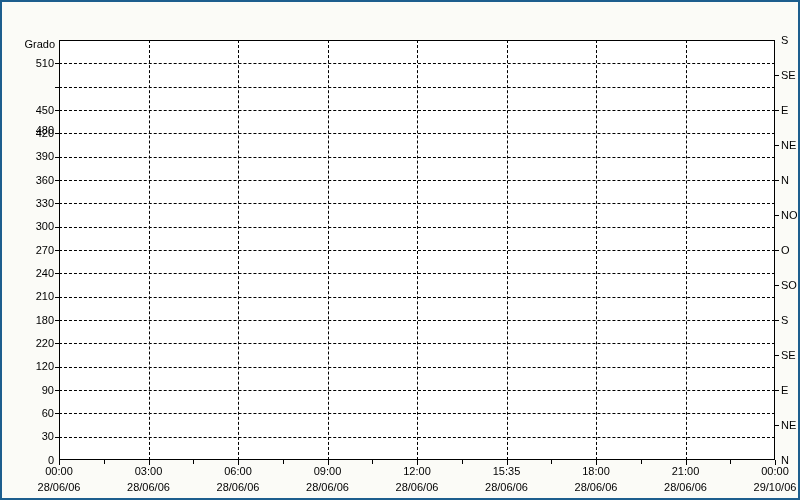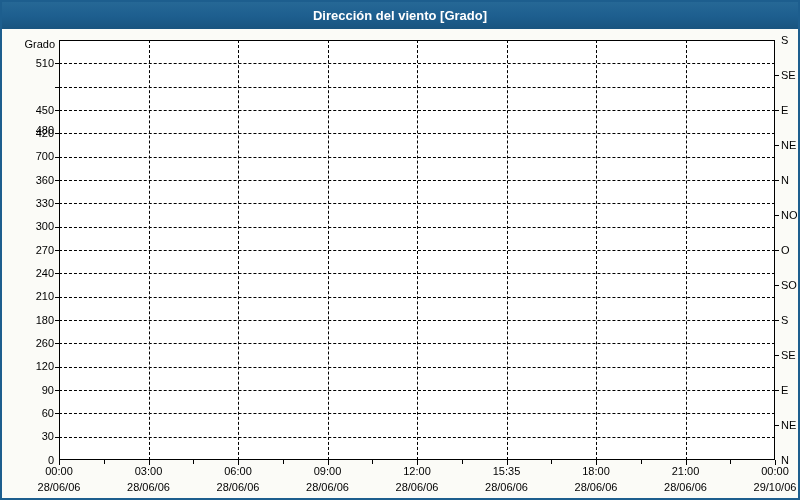--- a/index.html
+++ b/index.html
@@ -30,23 +30,20 @@
   .tick{position:absolute;background:#000;}
   .y-lab{position:absolute;width:36px;font-size:11px;color:#000;text-align:right;height:13px;line-height:13px;}
   .r-lab{position:absolute;font-size:11px;color:#000;text-align:left;height:13px;line-height:13px;width:34px;}
   .x-time{position:absolute;width:64px;font-size:11px;color:#000;text-align:center;height:13px;line-height:13px;}
   .x-date{position:absolute;width:64px;font-size:11px;color:#000;text-align:center;height:13px;line-height:13px;}
 </style>
 </head>
 <body>
 
 <div class="frame">
-  <div class="titlebar">
-    <span>Dirección del viento [Grado]</span>
-  </div>
   <div class="chart-area" id="chart-area">
     <div class="ylabel-unit">Grado</div>
     <div class="plot"></div>
   <div class="h-grid" style="left: 41px; top: 407.667px; width: 716px;"></div>
       <div class="h-grid" style="left: 41px; top: 384.333px; width: 716px;"></div>
       <div class="h-grid" style="left: 41px; top: 361px; width: 716px;"></div>
       <div class="h-grid" style="left: 41px; top: 337.667px; width: 716px;"></div>
       <div class="h-grid" style="left: 41px; top: 314.333px; width: 716px;"></div>
       <div class="h-grid" style="left: 41px; top: 291px; width: 716px;"></div>
       <div class="h-grid" style="left: 41px; top: 267.667px; width: 716px;"></div>
@@ -69,37 +66,37 @@
       <div class="v-grid" style="left: 667.5px; top: 11px; height: 420px;"></div>
       <div class="y-lab" style="left: 0px; top: 424.5px;">0</div>
       <div class="y-lab" style="left: 0px; top: 401.167px;">30</div>
       <div class="tick" style="left: 37px; top: 407.667px; width: 4px; height: 1px;"></div>
       <div class="y-lab" style="left: 0px; top: 377.833px;">60</div>
       <div class="tick" style="left: 37px; top: 384.333px; width: 4px; height: 1px;"></div>
       <div class="y-lab" style="left: 0px; top: 354.5px;">90</div>
       <div class="tick" style="left: 37px; top: 361px; width: 4px; height: 1px;"></div>
       <div class="y-lab" style="left: 0px; top: 331.167px;">120</div>
       <div class="tick" style="left: 37px; top: 337.667px; width: 4px; height: 1px;"></div>
-      <div class="y-lab" style="left: 0px; top: 307.833px;">260</div>
+      <div class="y-lab" style="left: 0px; top: 307.833px;">220</div>
       <div class="tick" style="left: 37px; top: 314.333px; width: 4px; height: 1px;"></div>
       <div class="y-lab" style="left: 0px; top: 284.5px;">180</div>
       <div class="tick" style="left: 37px; top: 291px; width: 4px; height: 1px;"></div>
       <div class="y-lab" style="left: 0px; top: 261.167px;">210</div>
       <div class="tick" style="left: 37px; top: 267.667px; width: 4px; height: 1px;"></div>
       <div class="y-lab" style="left: 0px; top: 237.833px;">240</div>
       <div class="tick" style="left: 37px; top: 244.333px; width: 4px; height: 1px;"></div>
       <div class="y-lab" style="left: 0px; top: 214.5px;">270</div>
       <div class="tick" style="left: 37px; top: 221px; width: 4px; height: 1px;"></div>
       <div class="y-lab" style="left: 0px; top: 191.167px;">300</div>
       <div class="tick" style="left: 37px; top: 197.667px; width: 4px; height: 1px;"></div>
       <div class="y-lab" style="left: 0px; top: 167.833px;">330</div>
       <div class="tick" style="left: 37px; top: 174.333px; width: 4px; height: 1px;"></div>
       <div class="y-lab" style="left: 0px; top: 144.5px;">360</div>
       <div class="tick" style="left: 37px; top: 151px; width: 4px; height: 1px;"></div>
-      <div class="y-lab" style="left: 0px; top: 121.167px;">700</div>
+      <div class="y-lab" style="left: 0px; top: 121.167px;">390</div>
       <div class="tick" style="left: 37px; top: 127.667px; width: 4px; height: 1px;"></div>
       <div class="y-lab" style="left: 0px; top: 97.8333px;">420</div>
       <div class="tick" style="left: 37px; top: 104.333px; width: 4px; height: 1px;"></div>
       <div class="y-lab" style="left: 0px; top: 74.5px;">450</div>
       <div class="tick" style="left: 37px; top: 81px; width: 4px; height: 1px;"></div>
       <div class="y-lab" style="left: 0px; top: 51.1667px; margin-top: 44px;">480</div>
       <div class="tick" style="left: 37px; top: 57.6667px; width: 4px; height: 1px;"></div>
       <div class="y-lab" style="left: 0px; top: 27.8333px;">510</div>
       <div class="tick" style="left: 37px; top: 34.3333px; width: 4px; height: 1px;"></div>
       <div class="r-lab" style="left: 763px; top: 424.5px;">N</div>

